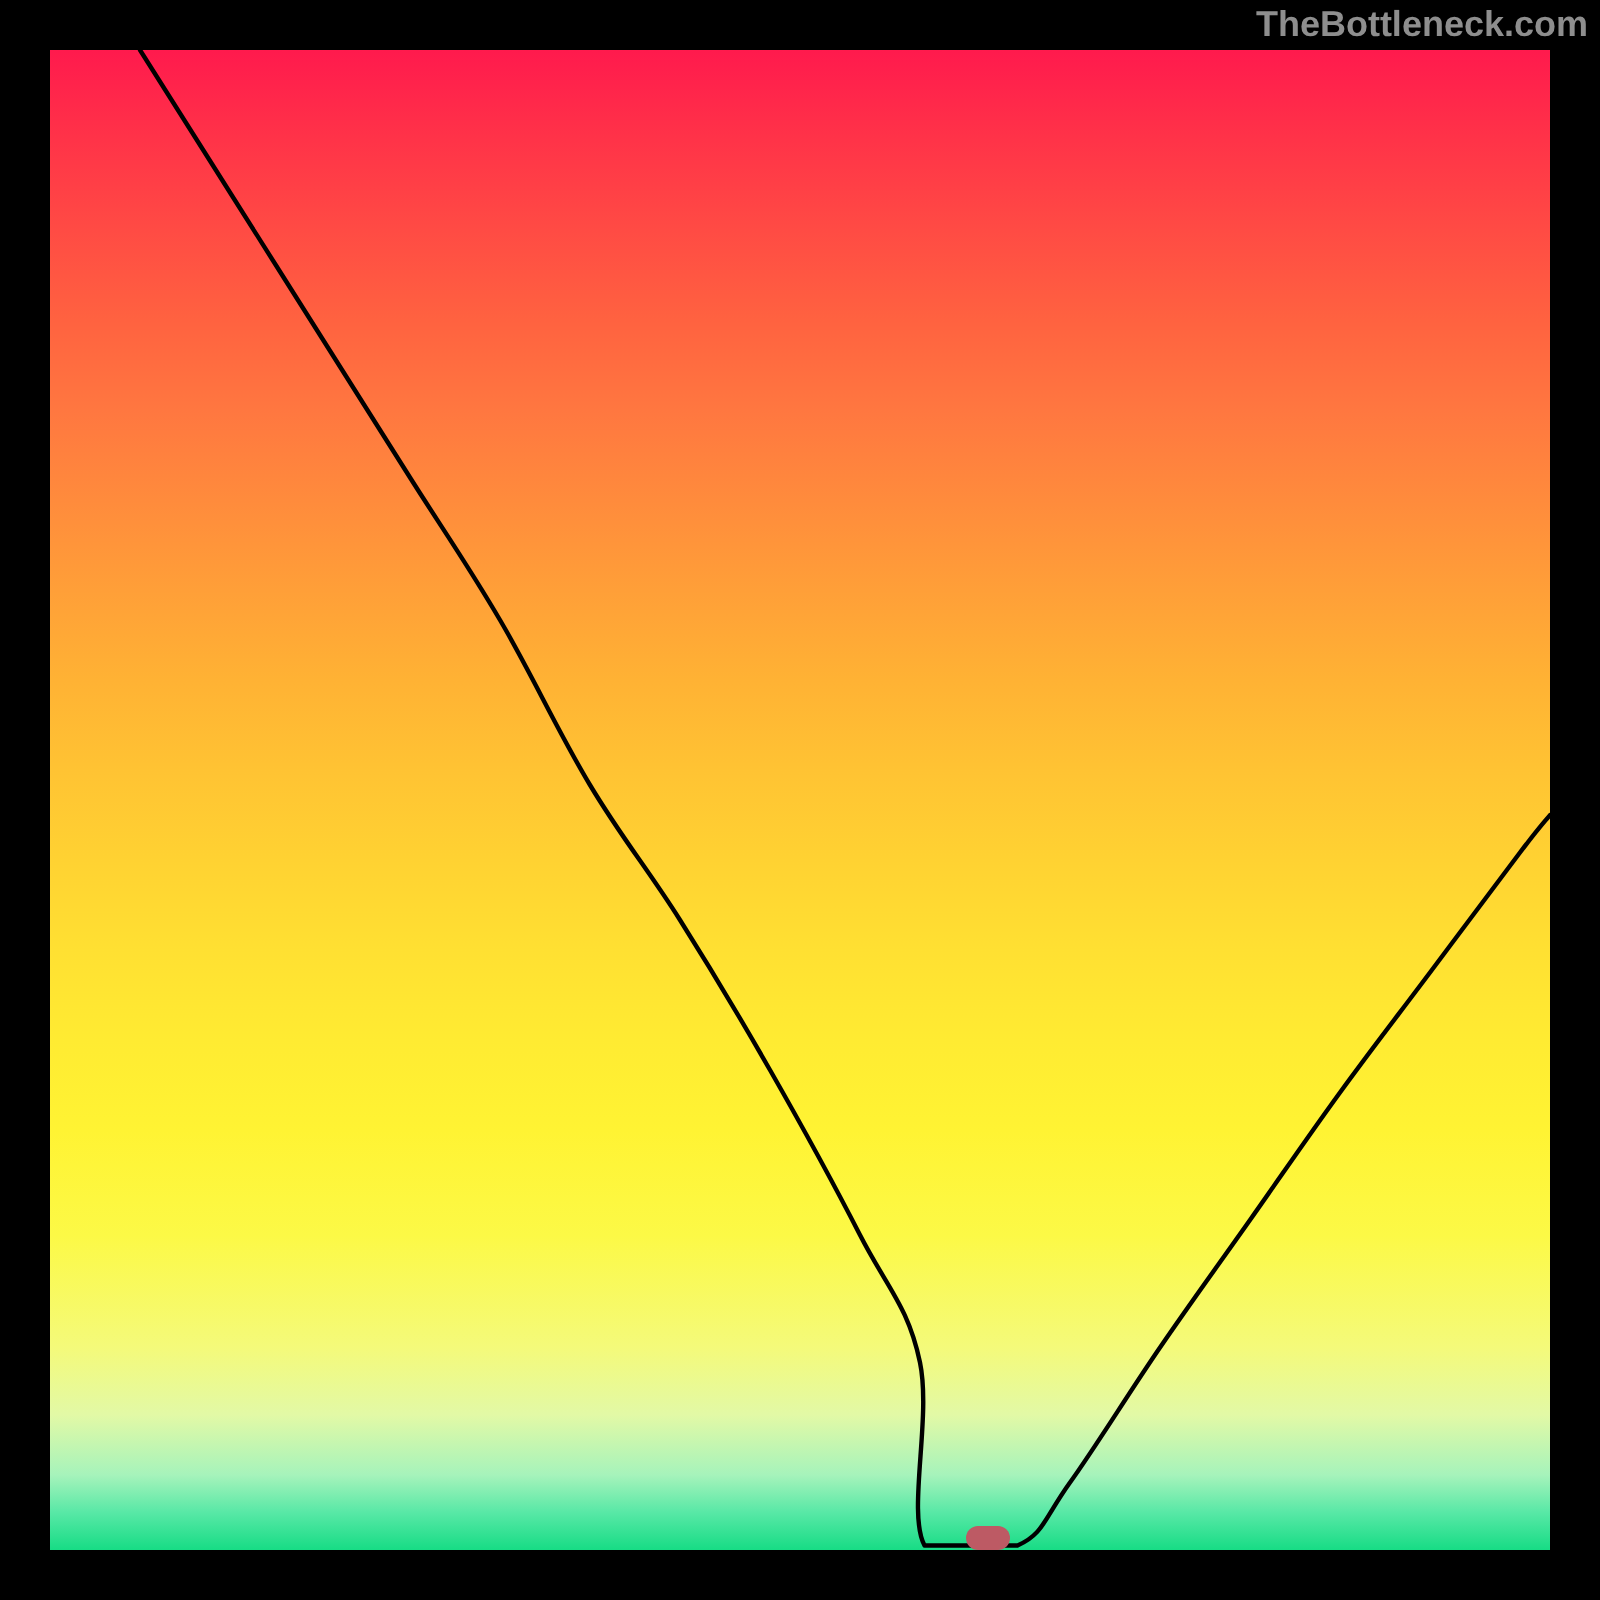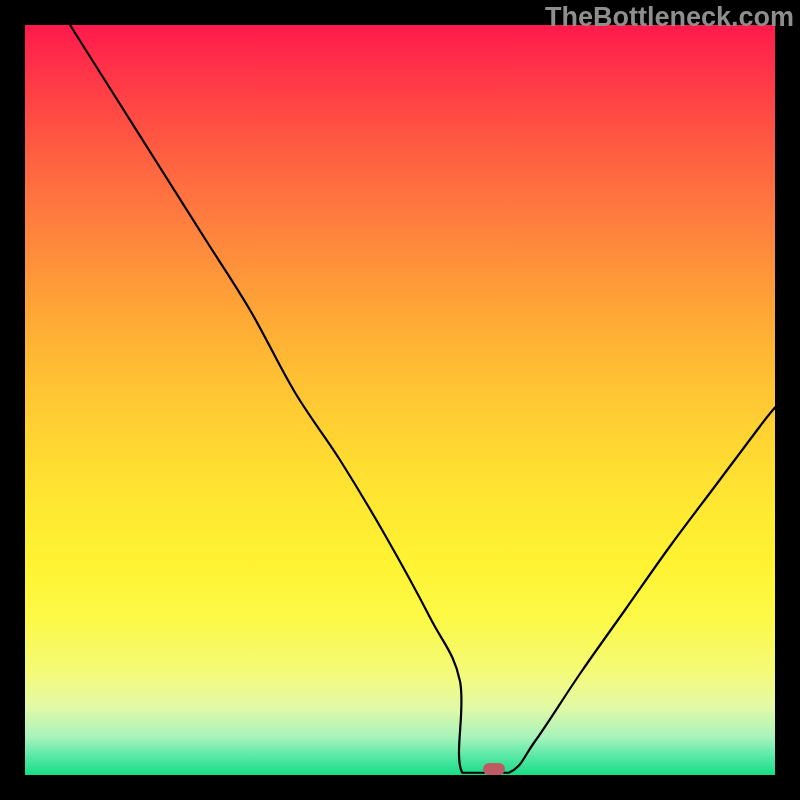--- a/index.html
+++ b/index.html
@@ -67,21 +67,21 @@
     height: 12px;
     border-radius: 7px;
     background: #bd5a64;
     transform: translate(-50%, -50%);
   }
   .watermark {
     position: absolute;
     top: 2px;
     right: 6px;
     font-family: Arial, Helvetica, sans-serif;
-    font-size: 27px;
+    font-size: 18px;
     font-weight: 600;
     color: #8e8e8e;
     letter-spacing: 0;
   }
 </style>
 </head>
 <body>
 
 <div class="frame">
   <div class="plot">

